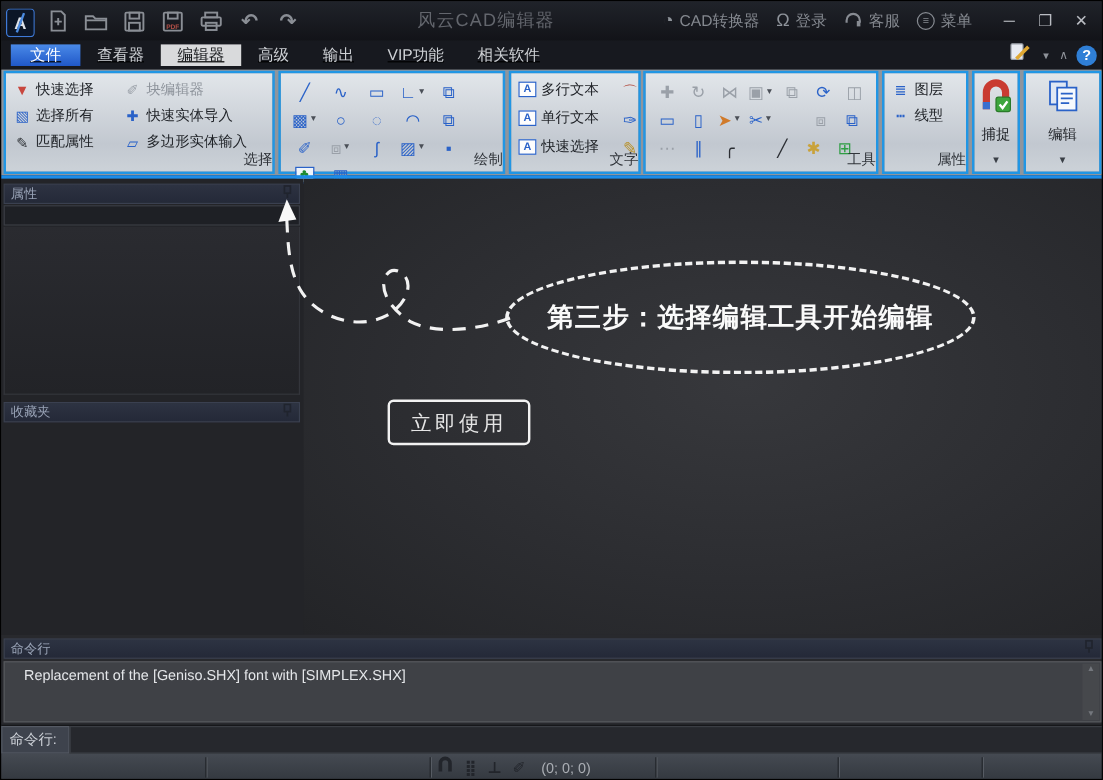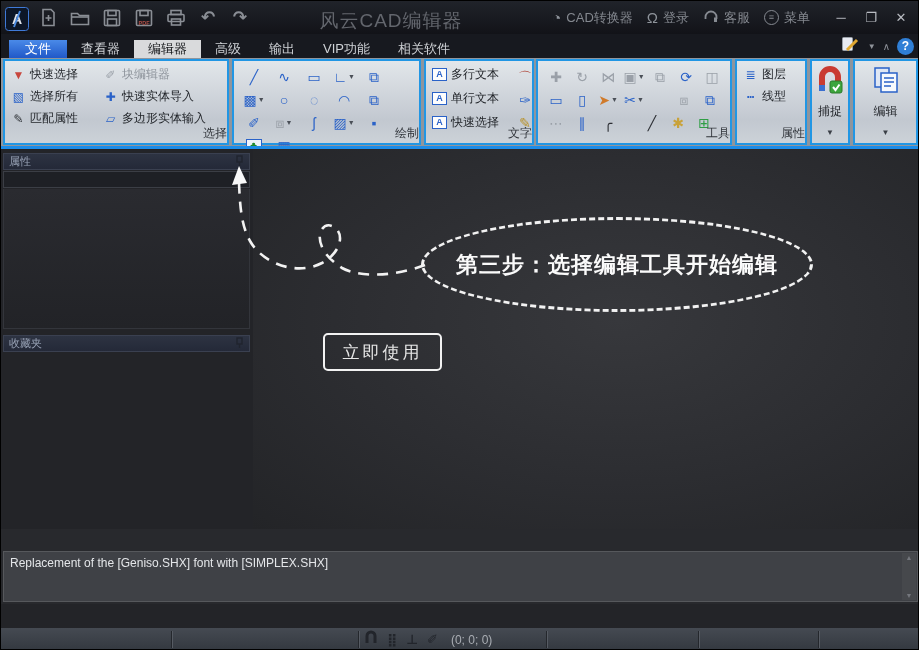--- a/index.html
+++ b/index.html
@@ -6,33 +6,33 @@
   html,body { width: 919px; height: 650px; }
   body { font-family: "Liberation Sans","DejaVu Sans",sans-serif; background:#000; }
   .app { position:relative; width:919px; height:650px; overflow:hidden; background:#232428; border:1px solid #000; }
 
   
   .titlebar { position:absolute; left:0; top:0; width:919px; height:33px;
     background:linear-gradient(#20232a,#121318); display:flex; align-items:center; }
   .tb-left { display:flex; align-items:center; gap:10px; padding-left:4px; }
   .tb-ic { width:22px; height:22px; display:grid; place-items:center; }
   .tb-arrow { font-size:17px; color:#8a8e95; font-weight:bold; line-height:1; }
-  .tb-title { position:absolute; left:310px; top:7px; width:160px; text-align:center;
-    color:#63666d; font-size:19px; letter-spacing:1px; }
+  .tb-title { position:absolute; left:324px; top:7px; width:160px; text-align:center;
+    color:#63666d; font-size:15px; letter-spacing:1px; }
   .tb-right { position:absolute; right:0; top:0; height:33px; display:flex; align-items:center; gap:6px; padding-right:6px; }
   .tb-link { display:flex; align-items:center; gap:5px; color:#84888f; font-size:13px; padding:0 4px; cursor:default; }
   .circle-ic { width:15px; height:15px; border:1.5px solid #878b92; border-radius:50%;
     display:grid; place-items:center; font-size:9px; color:#878b92; line-height:1; }
   .glyph-ic { color:#8e939a; font-size:15px; line-height:1; }
   .win-btns { display:flex; align-items:center; gap:4px; margin-left:8px; }
   .win-btn { width:26px; height:22px; display:grid; place-items:center; color:#b9bcc2; font-size:13px; }
 
   
   .menubar { position:absolute; left:0; top:33px; width:919px; height:24px; background:#17191f;
-    display:flex; align-items:flex-end; }
+    display:flex; align-items:center;text-decoration:underline; }
   .menu-item { padding:0 14px; display:flex; align-items:center; color:#ced1d5; font-size:13px; }
   .menu-item.accent { background:linear-gradient(#4a8ae8,#2058c8); color:#fff; margin-left:8px; padding:0 16px; }
   .menu-item.selected { background:#d9dadc; color:#17191c; }
   .menu-right { position:absolute; right:4px; top:33px; height:24px; display:flex; align-items:center; gap:7px; }
   .help-btn { width:17px; height:17px; border-radius:50%; background:#2f7fd6; color:#fff;
     font-size:12px; font-weight:bold; display:grid; place-items:center; }
   .chev-up { color:#8f939a; font-size:10px; }
   .dd-caret-sm { color:#8f939a; font-size:8px; }
 
   
@@ -92,21 +92,21 @@
     border:3px dashed #f2f2f2; border-radius:50%; display:grid; place-items:center; pointer-events:auto; }
   .step-text { color:#fafafa; font-size:22px; font-weight:bold; letter-spacing:1px; white-space:nowrap; }
   .cta { position:absolute; left:322px; top:184px; width:119px; height:38px;
     border:2px solid #f2f2f2; border-radius:5px; background:transparent; color:#e5e5e5;
     font-size:17px; letter-spacing:3px; display:grid; place-items:center; pointer-events:auto;
     font-family:"Liberation Sans","DejaVu Sans",sans-serif; }
 
   
   .cmdpanel { position:absolute; left:0; top:528px; width:919px; height:75px; background:#28292d; }
   .cmdlog { position:absolute; left:2px; top:22px; width:915px; height:51px; background:#3f4146;
-    border:1px solid #56585c; color:#e4e6e9; font-size:12px; padding:4px 6px;
+    border:1px solid #56585c; color:#e4e6e9; font-size:12px; padding:4px 16px;
     font-family:"Liberation Sans","DejaVu Sans",sans-serif; }
   .scroll { position:absolute; right:1px; top:1px; width:14px; height:47px; background:#46484c; }
   .scroll .ar { position:absolute; left:0; width:14px; text-align:center; color:#74777d; font-size:7px; }
   .cmdrow { position:absolute; left:0; top:603px; width:919px; height:24px; background:#2c2e33;
     display:flex; align-items:stretch; border-top:1px solid #16171a; }
   .cmdlabel { width:57px; background:#3e434d; color:#ccd0d6; font-size:12px;
     display:flex; align-items:center; padding-left:6px; border:1px solid #555a64; }
   .cmdinput { flex:1; background:#26282d; border:1px solid #3a3d43; color:#d8dade; font-size:12px; padding:0 6px; outline:none; }
 
   
@@ -493,29 +493,42 @@
       <path d="M 424 116 C 398 126, 362 130, 341 119 C 308 98, 318 72, 331 77 C 345 83, 340 104, 321 114 C 296 127, 262 115, 249 92 C 240 76, 239 56, 238 34" fill="none" stroke="#f2f2f2" stroke-width="2.6" stroke-dasharray="11 8"></path>
       <polygon points="231,36 238,17 246,34" fill="#f8f8f8"></polygon>
     </svg>
     <div class="step-ellipse">
       <span class="step-text">第三步：选择编辑工具开始编辑</span>
     </div>
     <div class="cta">立即使用</div>
   </div>
 
   <div class="cmdpanel">
+    <div class="phead" style="top:3px; width:915px;">
+      <span>命令行</span>
+      <span class="pin">
+        <svg width="9" height="12" viewBox="0 0 9 12">
+            <rect x="2" y="1" width="5" height="6" fill="none" stroke="#20242e" stroke-width="1.4"></rect>
+            <line x1="4.5" y1="7" x2="4.5" y2="11" stroke="#20242e" stroke-width="1.4"></line>
+          </svg>
+      </span>
+    </div>
     <div class="cmdlog">
       <span>Replacement of the [Geniso.SHX] font with [SIMPLEX.SHX]</span>
       <div class="scroll">
         <span class="ar" style="top:1px;">▲</span>
         <span class="ar" style="bottom:1px;">▼</span>
       </div>
     </div>
   </div>
 
+  <div class="cmdrow">
+    <div class="cmdlabel">命令行:</div>
+    <input class="cmdinput" type="text" style="">
+  </div>
 
   <div class="statusbar">
     <span class="sseg" style="left:170px;"></span>
     <span class="sseg" style="left:357px;"></span>
     <span class="sseg" style="left:545px;"></span>
     <span class="sseg" style="left:697px;"></span>
     <span class="sseg" style="left:817px;"></span>
     <span class="sicons">
       <span>
         <svg width="14" height="15" viewBox="0 0 14 15">

